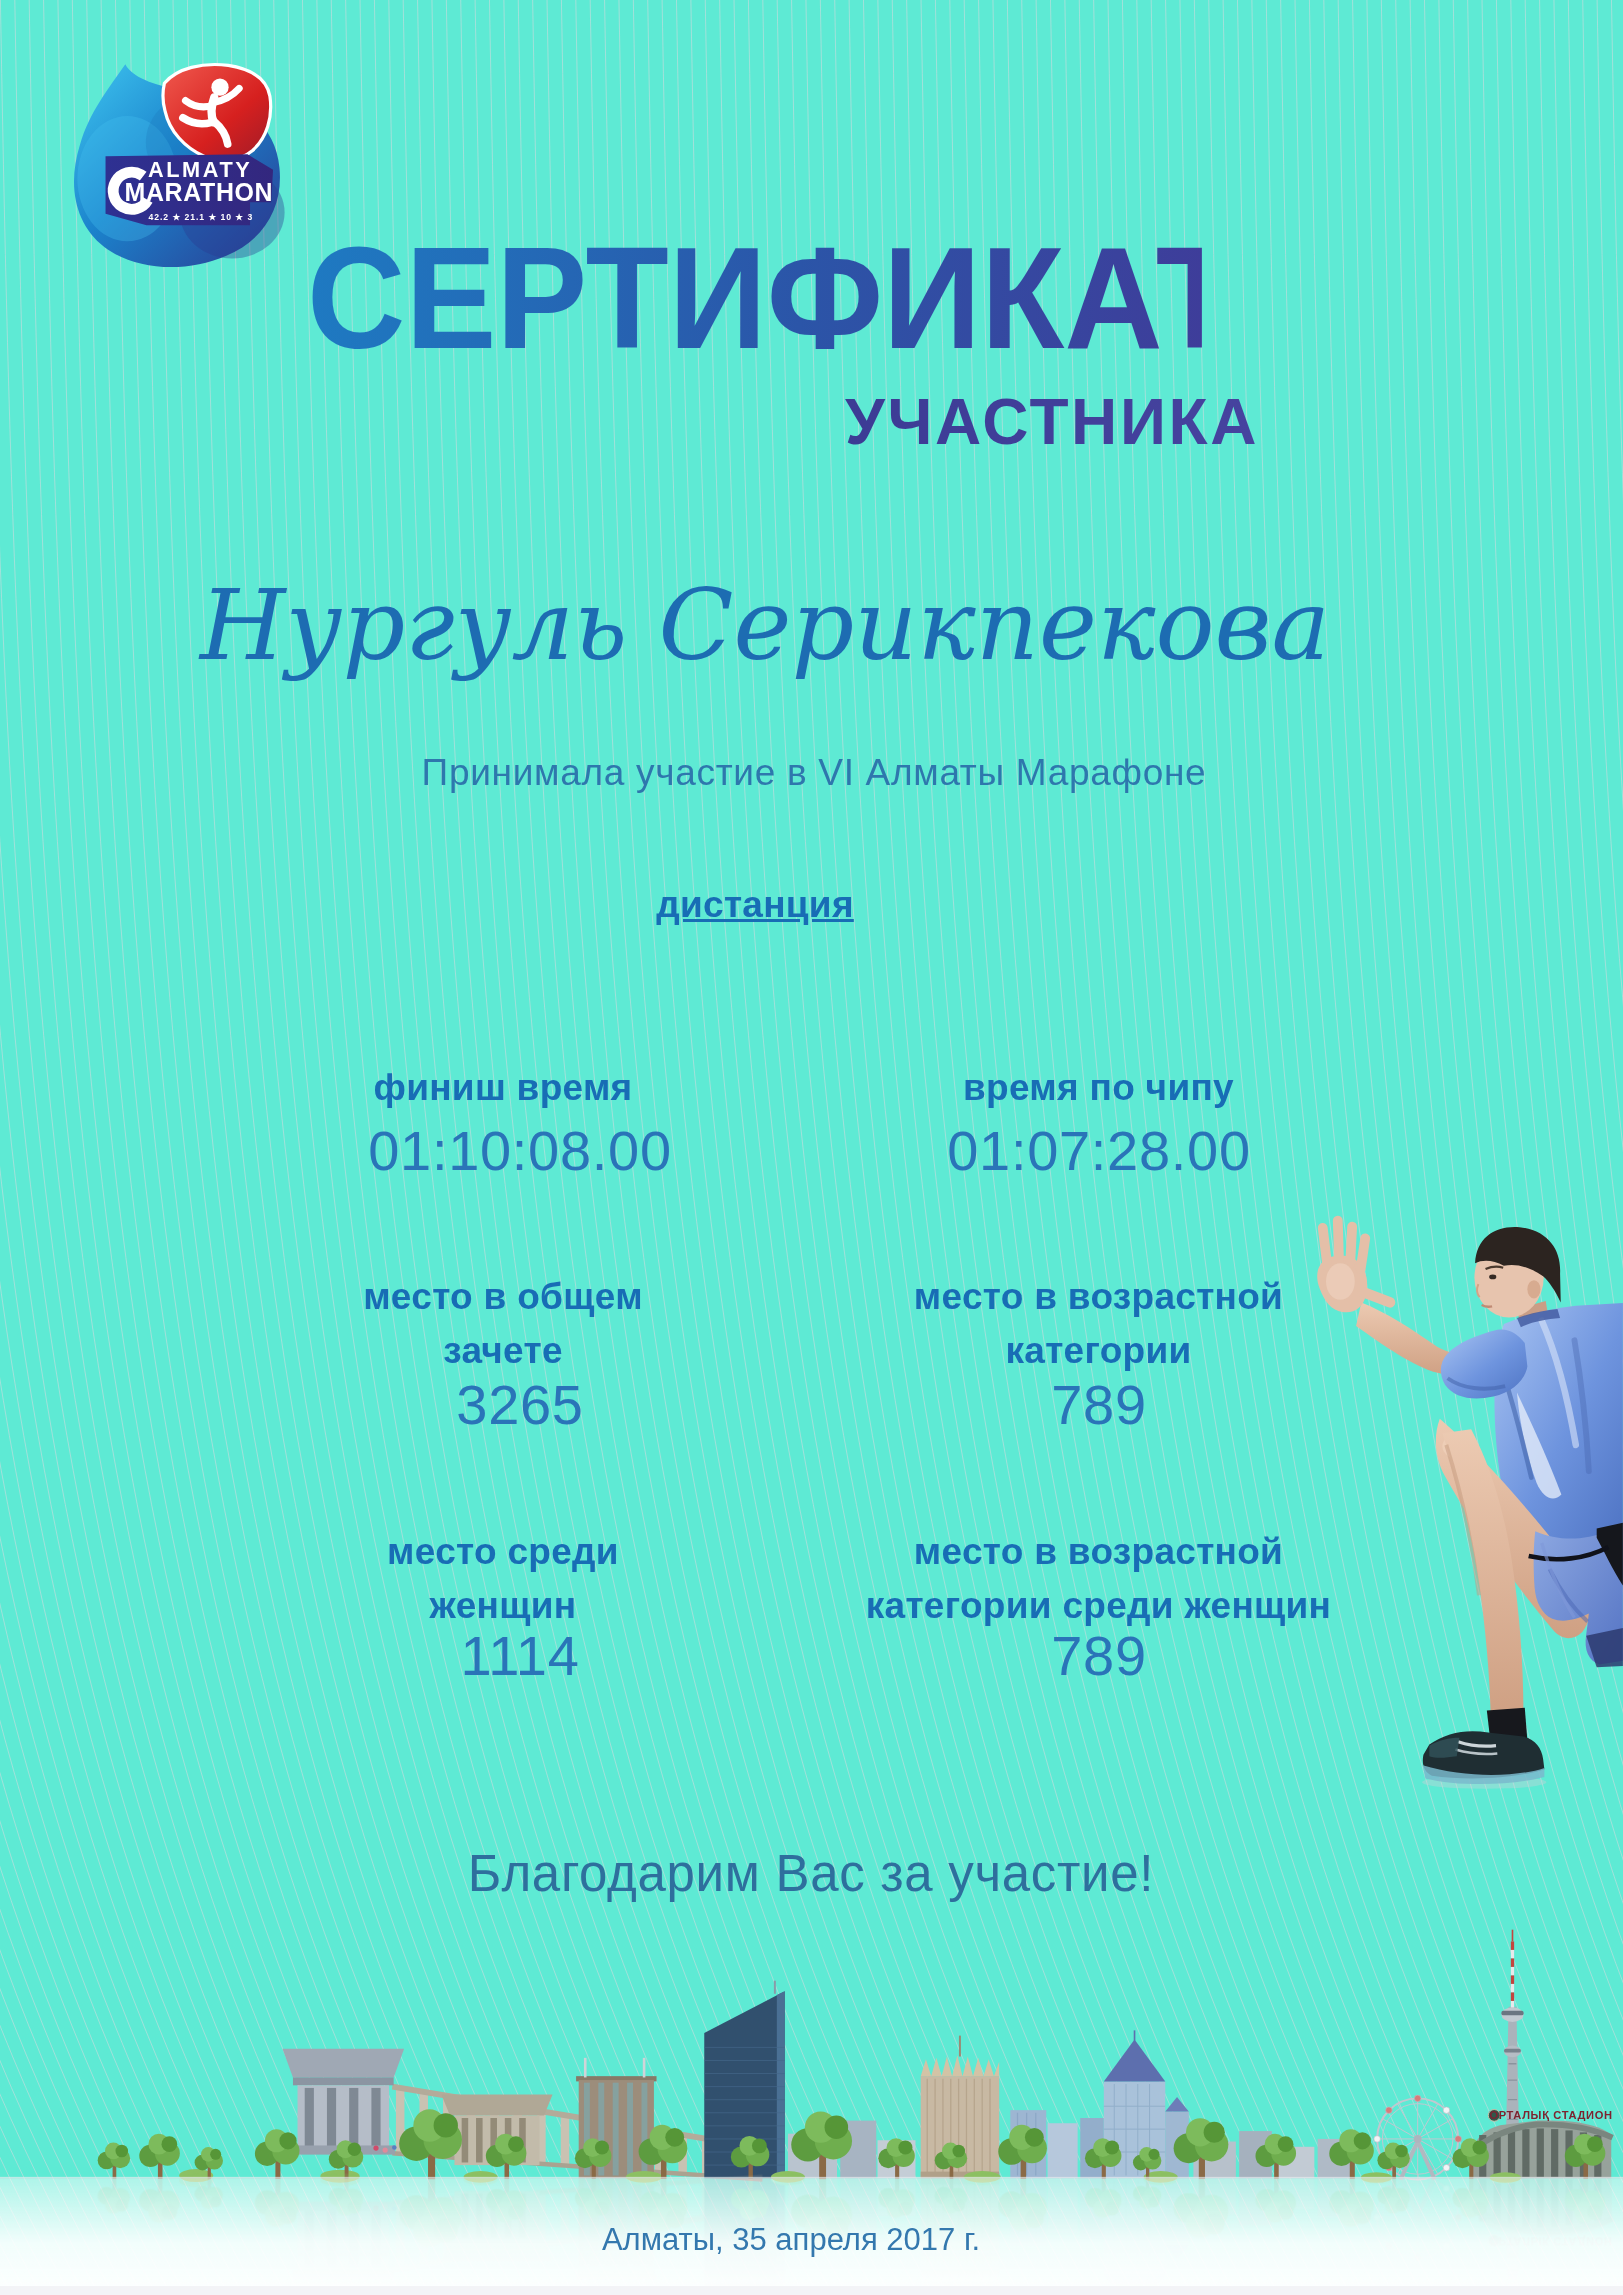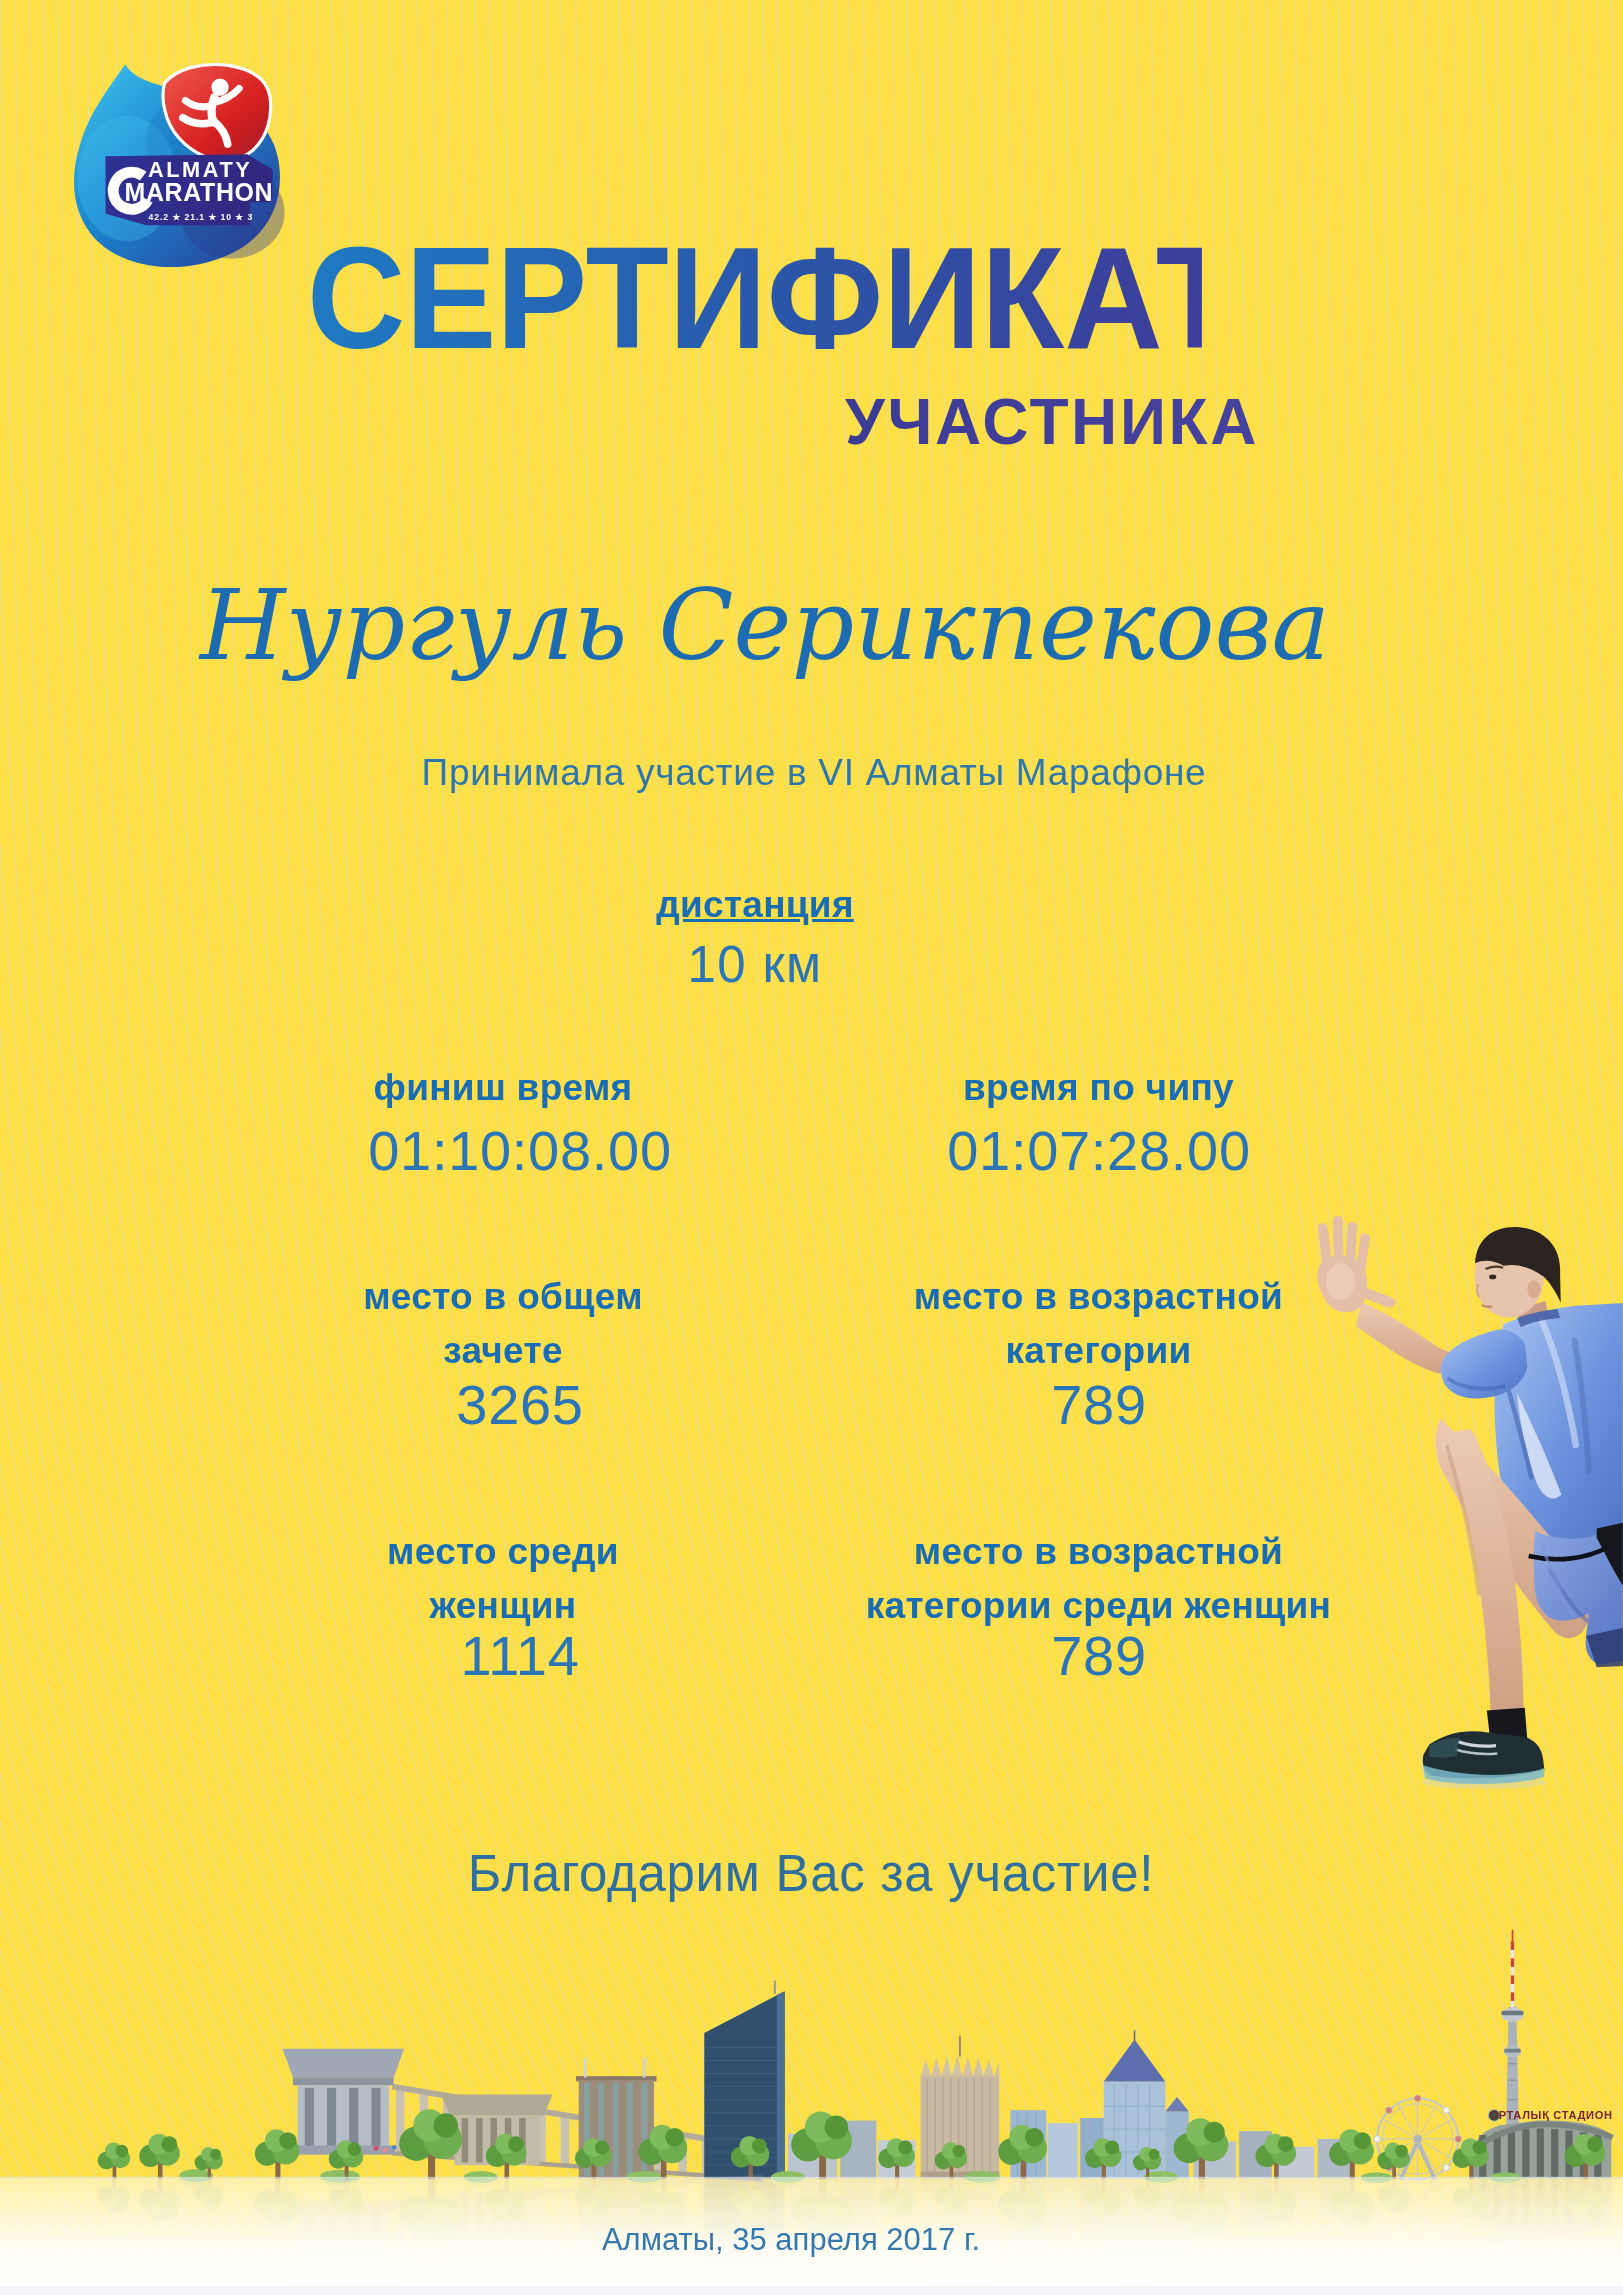--- a/index.html
+++ b/index.html
@@ -1,16 +1,16 @@
 <!DOCTYPE html>
 <html style="font-size:10.5px"><head>
 <meta charset="utf-8">
 <style>
   html,body{margin:0;padding:0;background:#fff;}
-  .page{position:relative;width:1623px;height:2295px;overflow:hidden;background:#fde047;
+  .page{position:relative;width:1623px;height:2295px;overflow:hidden;background:#5eead4;
         font-family:"Liberation Sans",sans-serif;}
   .bg,.skyline,.runner,.logo{position:absolute;display:block;}
   .bg{left:0;top:0;}
   .logo{left:71px;top:60px;}
   .runner{left:1301px;top:1203px;}
   .skyline{left:0;top:1923px;}
   .abs{position:absolute;}
   .title{left:307px;top:230px;width:952px;font-size:145px;font-weight:700;line-height:.95;
          letter-spacing:0;transform:scaleX(.94);transform-origin:left center;white-space:nowrap;
          color:#2a4ba0;}
@@ -93,21 +93,20 @@
       <text x="203" y="249" text-anchor="middle" font-size="13.5" font-weight="bold" fill="#fff" letter-spacing="1.5">42.2 ★ 21.1 ★ 10 ★ 3</text>
     </g>
   </svg>
 
   <div class="abs title">СЕРТИФИКАТ</div>
   <div class="abs subtitle">УЧАСТНИКА</div>
   <div class="abs name">Нургуль Серикпекова</div>
   <div class="abs participation">Принимала участие в VI Алматы Марафоне</div>
 
   <div class="abs dist-label">дистанция</div>
-  <div class="abs dist-value">10 км</div>
 
   <div class="abs slabel c1l r1lab">финиш время</div>
   <div class="abs svalue c1v r1val">01:10:08.00</div>
   <div class="abs slabel c2l r1lab">время по чипу</div>
   <div class="abs svalue c2v r1val">01:07:28.00</div>
 
   <div class="abs slabel c1l r2lab">место в общем зачете</div>
   <div class="abs svalue c1v r2val">3265</div>
   <div class="abs slabel c2l r2lab">место в возрастной категории</div>
   <div class="abs svalue c2v r2val">789</div>

